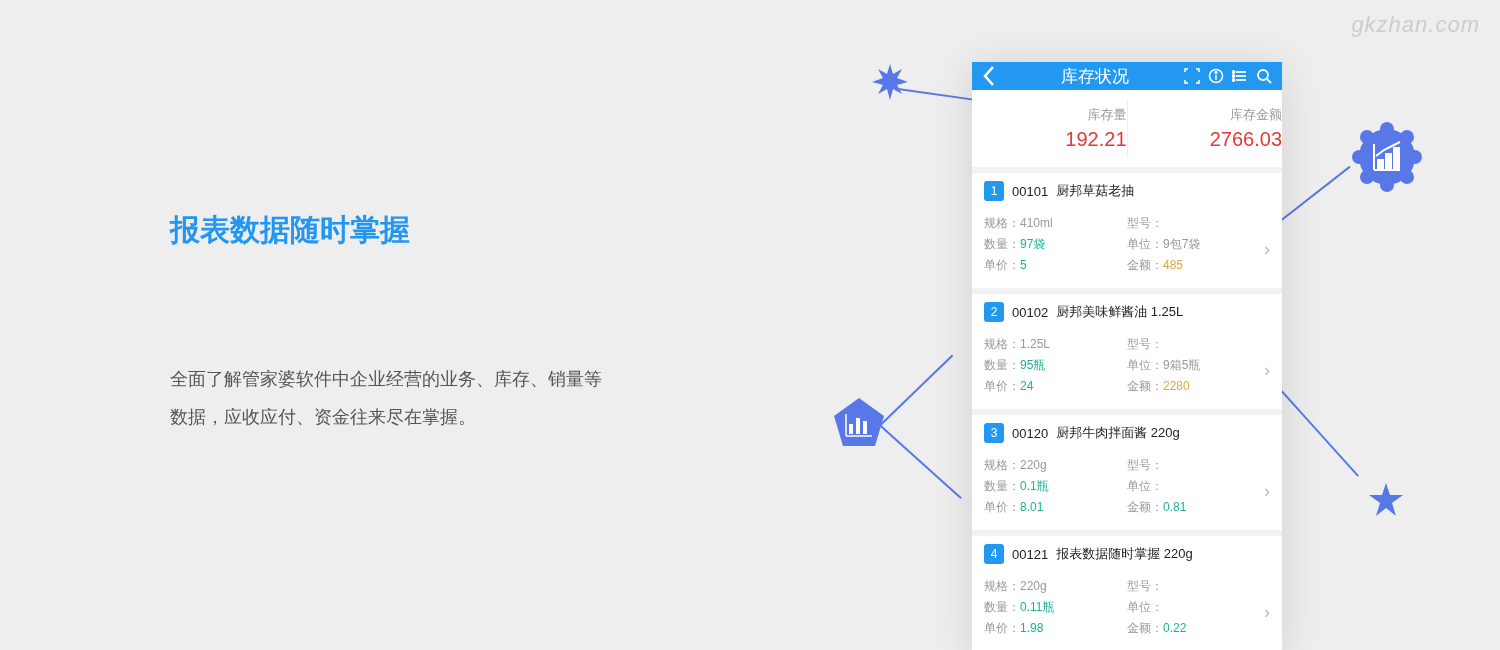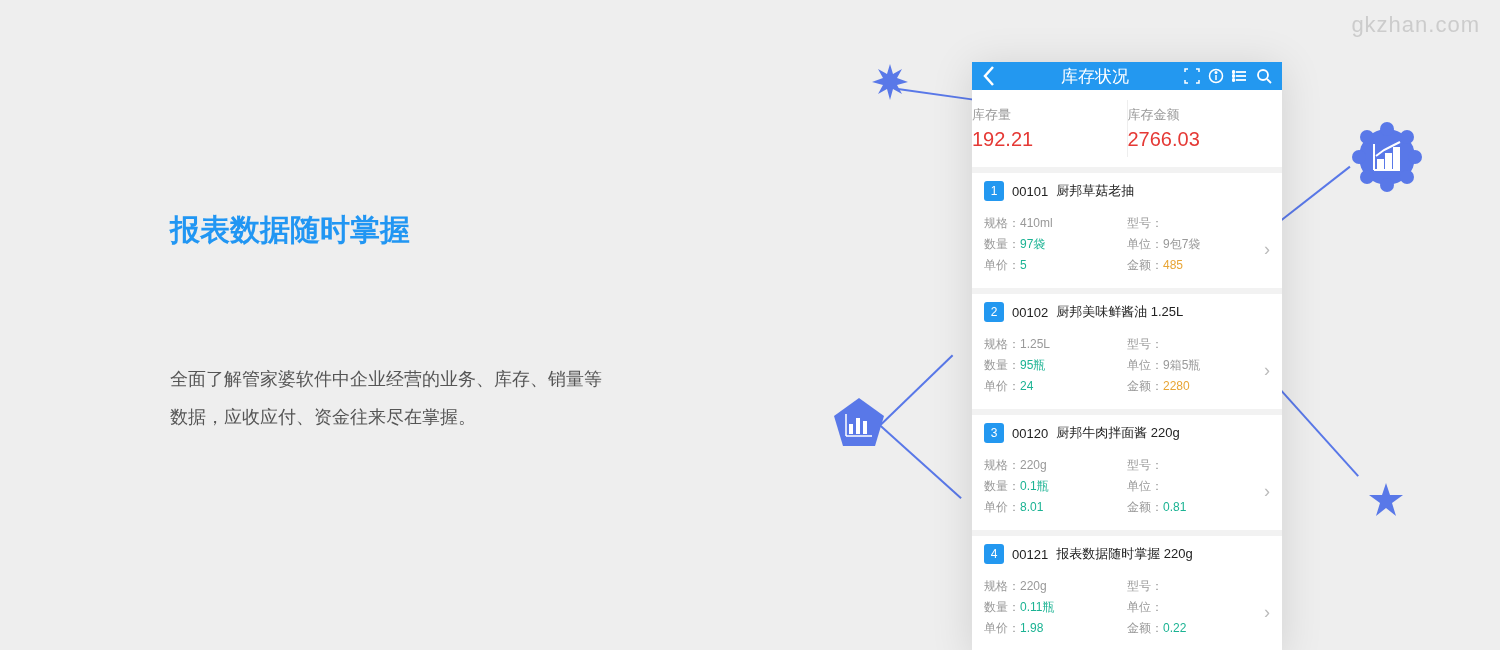--- a/index.html
+++ b/index.html
@@ -11,20 +11,21 @@
   position: relative;
   overflow: hidden;
 }
 .watermark {
   position: absolute;
   top: 12px;
   right: 20px;
   color: #cccccc;
   font-size: 22px;
   letter-spacing: 1px;
+  font-style: italic;
 }
 .left-section {
   position: absolute;
   left: 170px;
   top: 210px;
   width: 440px;
 }
 .main-title {
   color: #2196f3;
   font-size: 30px;
@@ -56,21 +57,21 @@
 .header-icons { display: flex; gap: 8px; color: #fff; font-size: 15px; align-items: center; }
 .summary {
   display: flex;
   background: #fff;
   padding: 10px 0;
   margin: 0;
   border-bottom: 6px solid #f2f2f2;
 }
 .summary-card {
   flex: 1;
-  text-align: left;
+  text-align: right;
   padding: 6px 0;
 }
 .summary-card:first-child { border-right: 1px solid #eee; }
 .summary-label { color: #999; font-size: 13px; margin-bottom: 4px; }
 .summary-value { color: #e53935; font-size: 20px; }
 .list-item { border-bottom: 6px solid #f2f2f2; background: #fff; }
 .item-header {
   display: flex;
   align-items: center;
   padding: 8px 12px;

